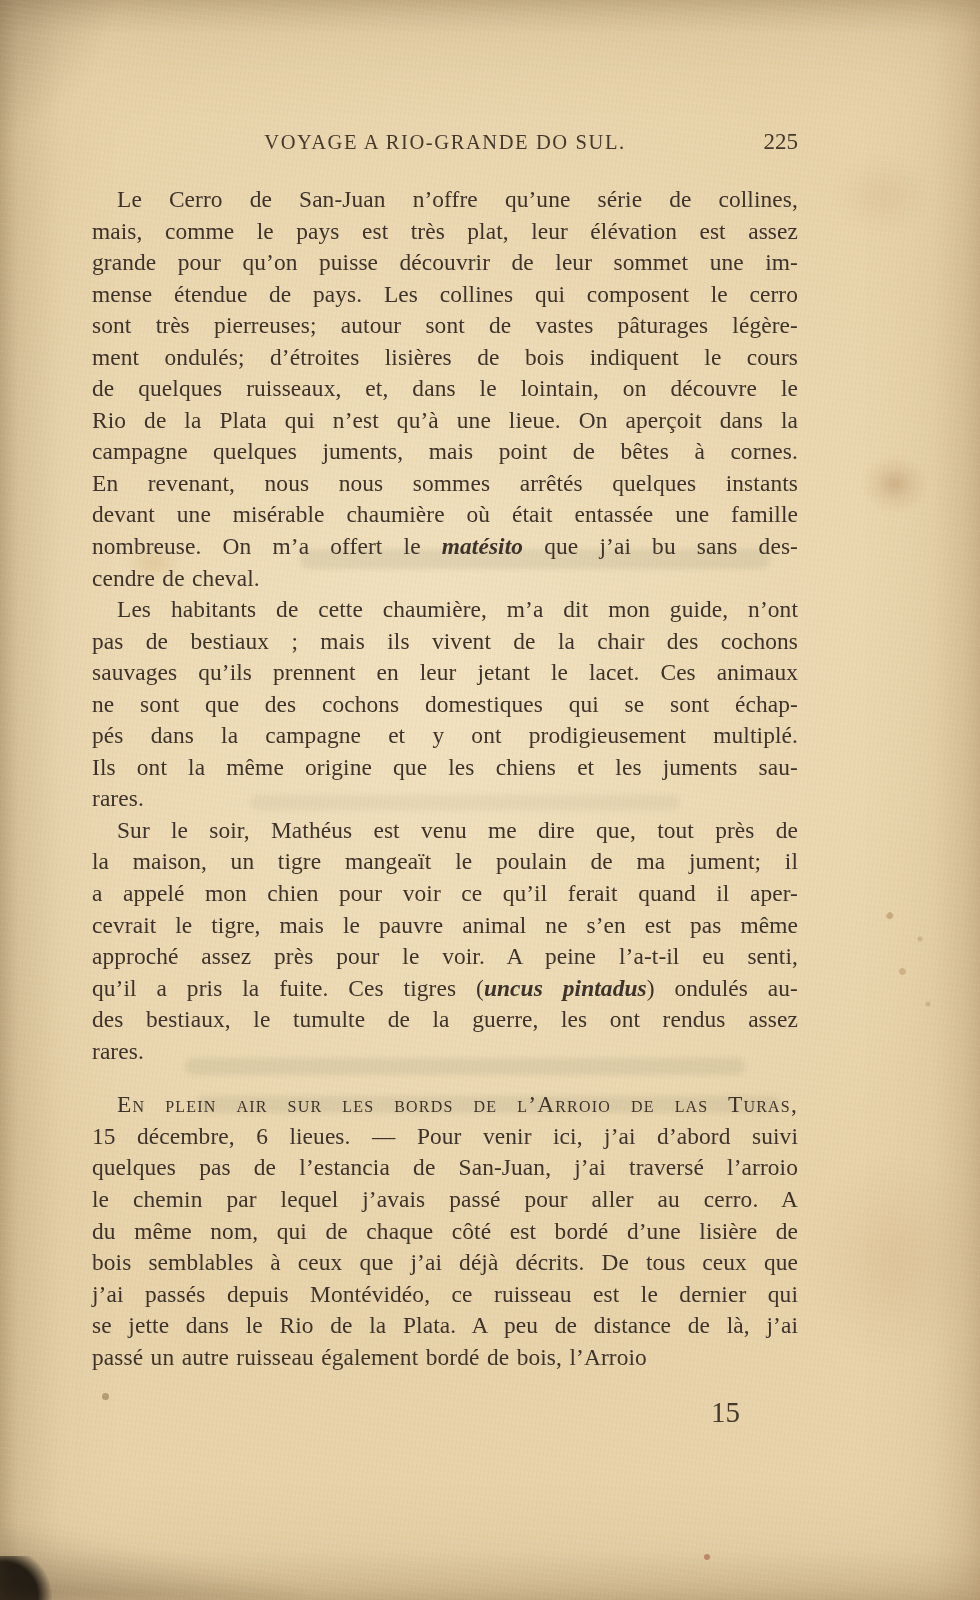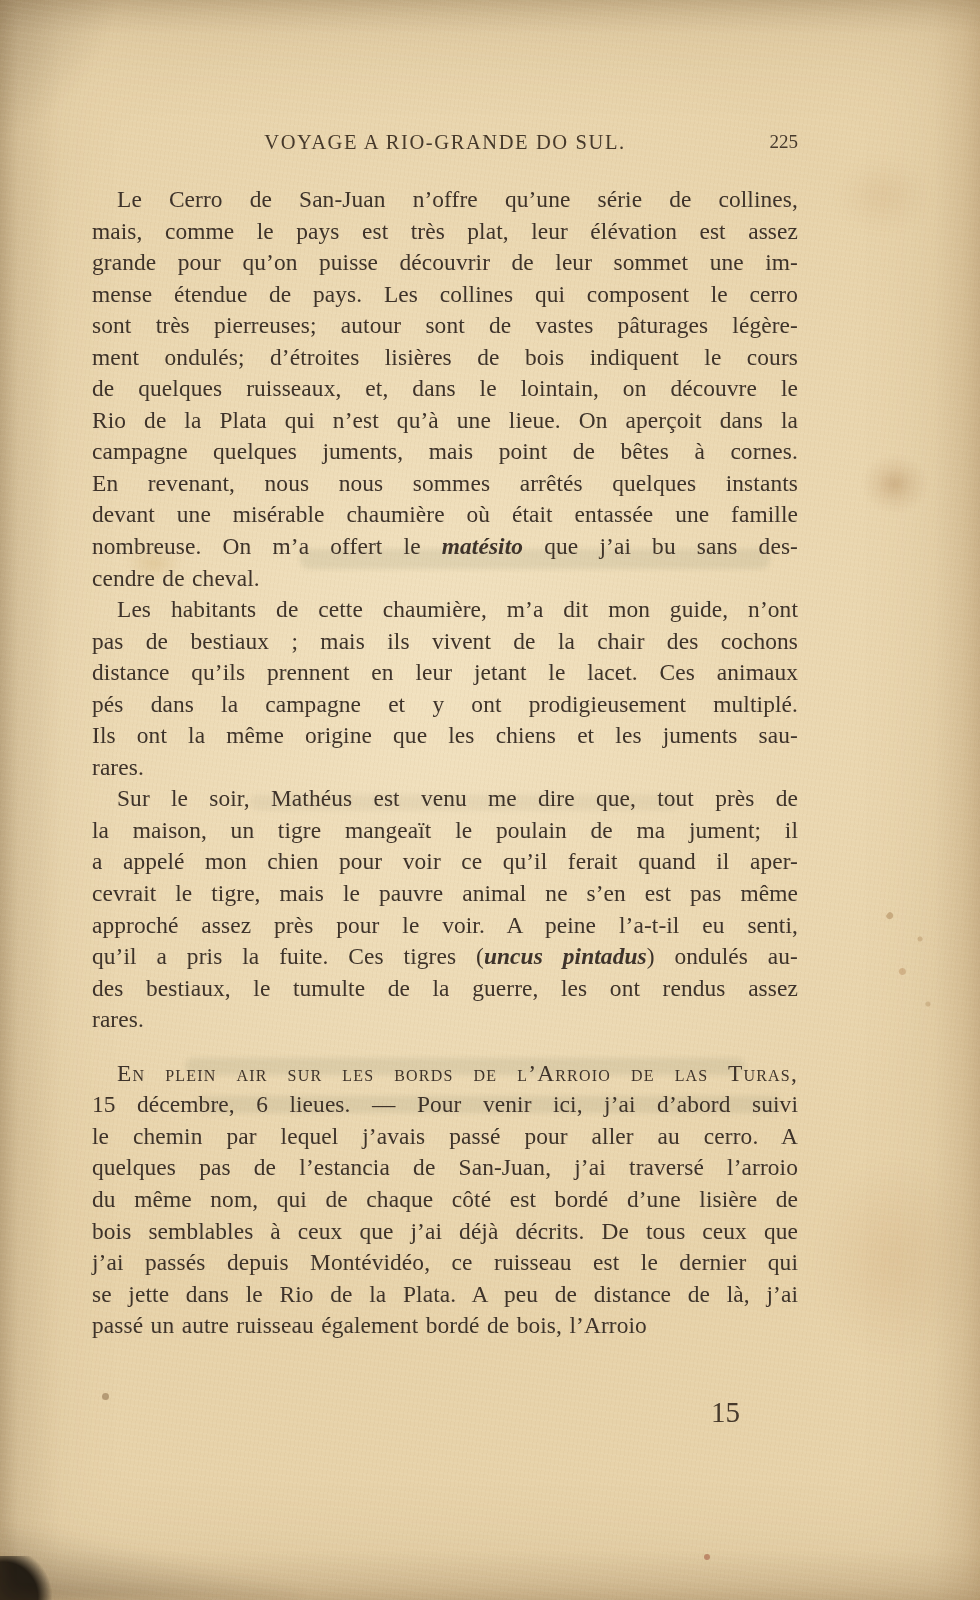--- a/index.html
+++ b/index.html
@@ -23,21 +23,21 @@
   }
   .vignette{
     position:absolute;inset:0;pointer-events:none;
     box-shadow:inset 0 0 110px rgba(125,95,55,0.28), inset 0 0 18px rgba(125,95,55,0.15);
   }
   .header{position:absolute;left:92px;top:129px;width:706px;height:30px;}
   .header-title{
     text-align:center;font-size:20.5px;letter-spacing:1.6px;color:#46392b;
     line-height:26px;
   }
-  .page-num{position:absolute;right:0;top:0;font-size:19px;color:#46392b;line-height:26px;}
+  .page-num{position:absolute;right:0;top:0;font-size:23px;color:#46392b;line-height:26px;}
   .text-block{position:absolute;left:92px;top:184px;width:706px;}
   .line{
     font-size:23.4px;line-height:31.55px;height:31.55px;
     text-align:justify;text-align-last:justify;text-justify:inter-word;
     word-spacing:1.5px;letter-spacing:0.1px;white-space:nowrap;
   }
   .line.indent{text-indent:25px;}
   .line.last{text-align-last:left;}
   .line.section{margin-top:22px;font-variant:small-caps;letter-spacing:1.2px;}
   .em{font-style:italic;font-weight:bold;}
@@ -103,36 +103,37 @@
     <div class="line">ment ondulés; d’étroites lisières de bois indiquent le cours</div>
     <div class="line">de quelques ruisseaux, et, dans le lointain, on découvre le</div>
     <div class="line">Rio de la Plata qui n’est qu’à une lieue. On aperçoit dans la</div>
     <div class="line">campagne quelques juments, mais point de bêtes à cornes.</div>
     <div class="line">En revenant, nous nous sommes arrêtés quelques instants</div>
     <div class="line">devant une misérable chaumière où était entassée une famille</div>
     <div class="line"><span>nombreuse. On m’a offert le </span><span class="em">matésito</span><span> que j’ai bu sans des-</span></div>
     <div class="line last">cendre de cheval.</div>
     <div class="line indent">Les habitants de cette chaumière, m’a dit mon guide, n’ont</div>
     <div class="line">pas de bestiaux ; mais ils vivent de la chair des cochons</div>
-    <div class="line">distance qu’ils prennent en leur jetant le lacet. Ces animaux</div>
+    <div class="line">sauvages qu’ils prennent en leur jetant le lacet. Ces animaux</div>
+    <div class="line">ne sont que des cochons domestiques qui se sont échap-</div>
     <div class="line">pés dans la campagne et y ont prodigieusement multiplé.</div>
     <div class="line">Ils ont la même origine que les chiens et les juments sau-</div>
     <div class="line last">rares.</div>
     <div class="line indent">Sur le soir, Mathéus est venu me dire que, tout près de</div>
     <div class="line">la maison, un tigre mangeaït le poulain de ma jument; il</div>
     <div class="line">a appelé mon chien pour voir ce qu’il ferait quand il aper-</div>
     <div class="line">cevrait le tigre, mais le pauvre animal ne s’en est pas même</div>
     <div class="line">approché assez près pour le voir. A peine l’a-t-il eu senti,</div>
     <div class="line"><span>qu’il a pris la fuite. Ces tigres (</span><span class="em">uncus pintadus</span><span>) ondulés au-</span></div>
     <div class="line">des bestiaux, le tumulte de la guerre, les ont rendus assez</div>
     <div class="line last">rares.</div>
     <div class="line indent section">En plein air sur les bords de l’Arroio de las Turas,</div>
     <div class="line">15 décembre, 6 lieues. — Pour venir ici, j’ai d’abord suivi</div>
+    <div class="line">quelques pas de l’estancia de San-Juan, j’ai traversé l’arroio</div>
     <div class="line">le chemin par lequel j’avais passé pour aller au cerro. A</div>
-    <div class="line">quelques pas de l’estancia de San-Juan, j’ai traversé l’arroio</div>
     <div class="line">du même nom, qui de chaque côté est bordé d’une lisière de</div>
     <div class="line">bois semblables à ceux que j’ai déjà décrits. De tous ceux que</div>
     <div class="line">j’ai passés depuis Montévidéo, ce ruisseau est le dernier qui</div>
     <div class="line">se jette dans le Rio de la Plata. A peu de distance de là, j’ai</div>
     <div class="line last">passé un autre ruisseau également bordé de bois, l’Arroio</div>
   </div>
 
   <div class="signature">15</div>
 
   <div class="corner-shade"></div>

